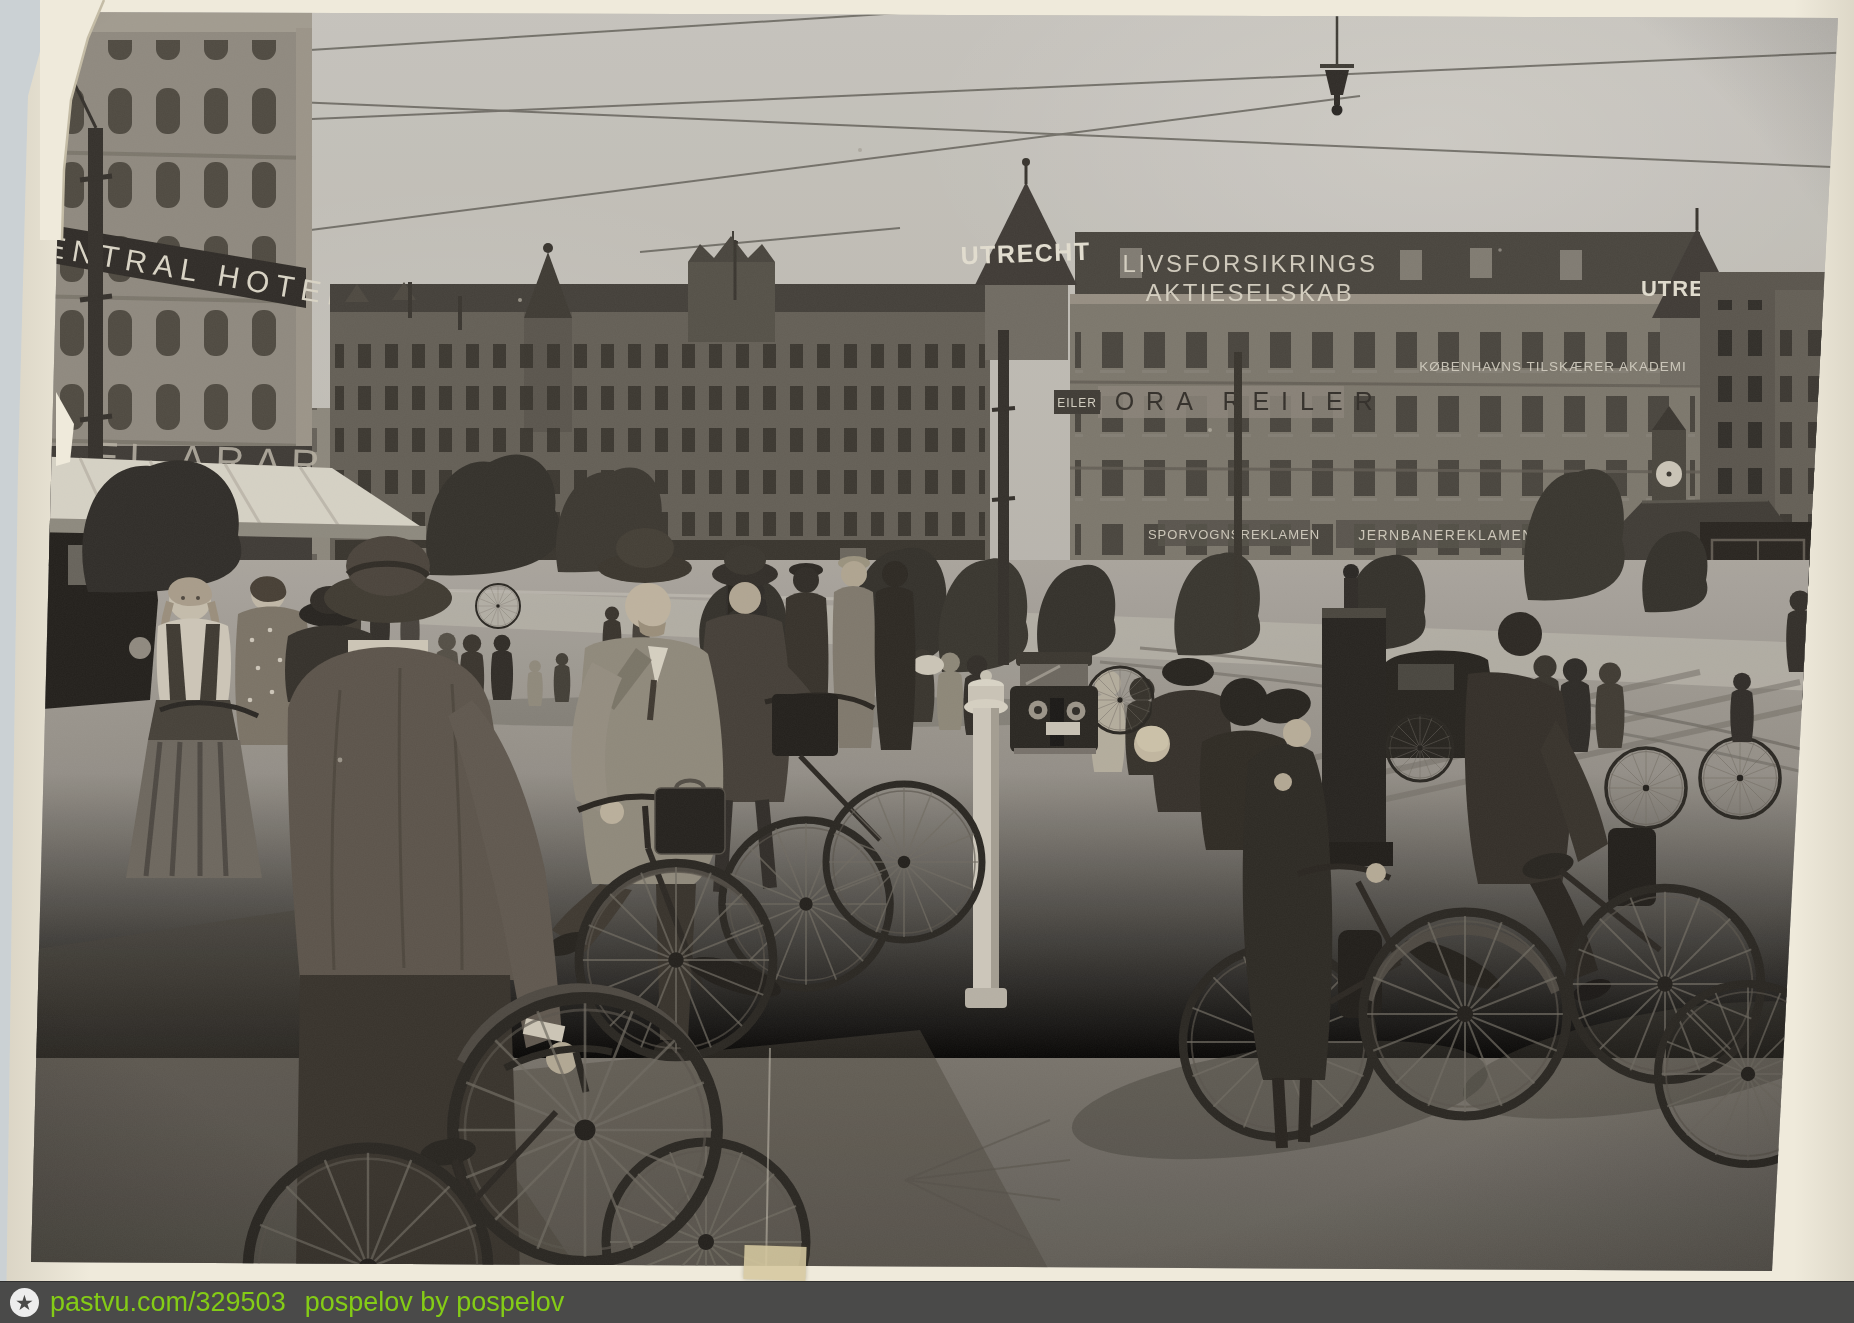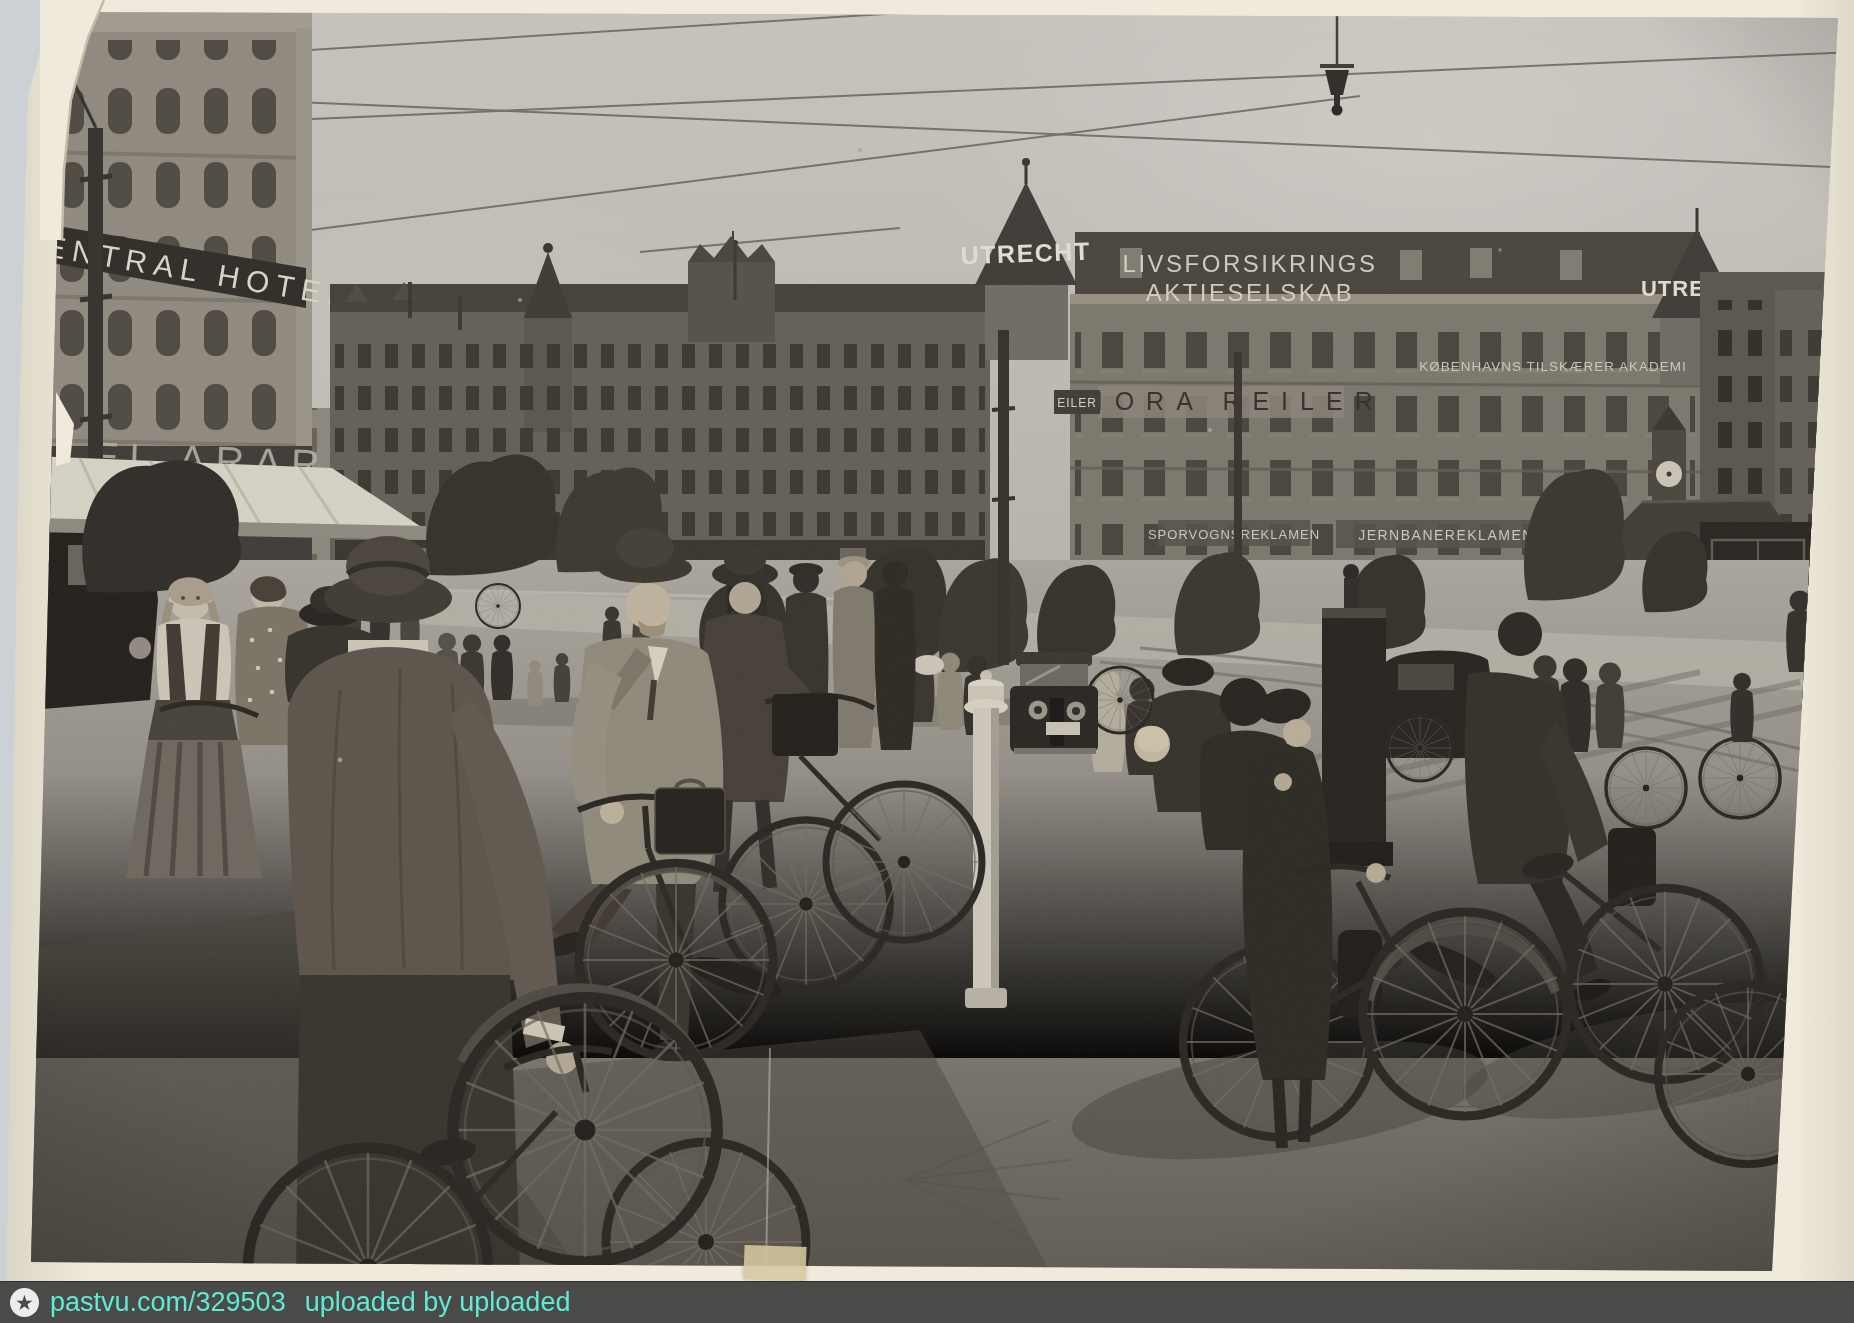--- a/index.html
+++ b/index.html
@@ -16,21 +16,21 @@
   .photo svg{position:absolute;left:0;top:0;}
   .tear{position:absolute;left:0;top:0;width:260px;height:500px;pointer-events:none;}
   .tape{position:absolute;left:744px;top:1246px;width:62px;height:34px;background:#d6c9a0;
         opacity:.88;transform:rotate(2deg);box-shadow:0 0 4px rgba(90,80,50,.4);}
   .bar{position:absolute;left:0;right:0;bottom:0;height:41px;background:#4a4a49;
        display:flex;align-items:center;padding-left:10px;z-index:40;
        border-top:1px solid rgba(0,0,0,.35);}
   .bar-icon{width:29px;height:29px;border-radius:50%;background:#ededed;color:#4a4a49;
        display:flex;align-items:center;justify-content:center;font-size:21px;line-height:1;
        flex:0 0 auto;margin-right:11px;}
-  .bar-text{color:#5eead4;font-size:27px;letter-spacing:0;white-space:pre;}
+  .bar-text{color:#84cc16;font-size:27px;letter-spacing:0;white-space:pre;}
   .bar-text.upl{margin-left:19px;}
   svg text{font-family:"Liberation Sans",sans-serif;}
 </style>
 </head>
 <body>
 
 <div class="canvas">
   <div class="paper"></div>
   <div class="paper-shade"></div>
 
@@ -602,15 +602,15 @@
     <path d="M56,392 L74,424 L70,462 L56,466 Z" fill="#efeadb"></path>
   </svg>
 
   <div class="tape"></div>
 
   <div class="bar">
     <div class="bar-icon">
       <span>★</span>
     </div>
     <span class="bar-text">pastvu.com/329503</span>
-    <span class="bar-text upl">uploaded by uploaded</span>
+    <span class="bar-text upl">pospelov by pospelov</span>
   </div>
 </div>
 
 </body></html>

